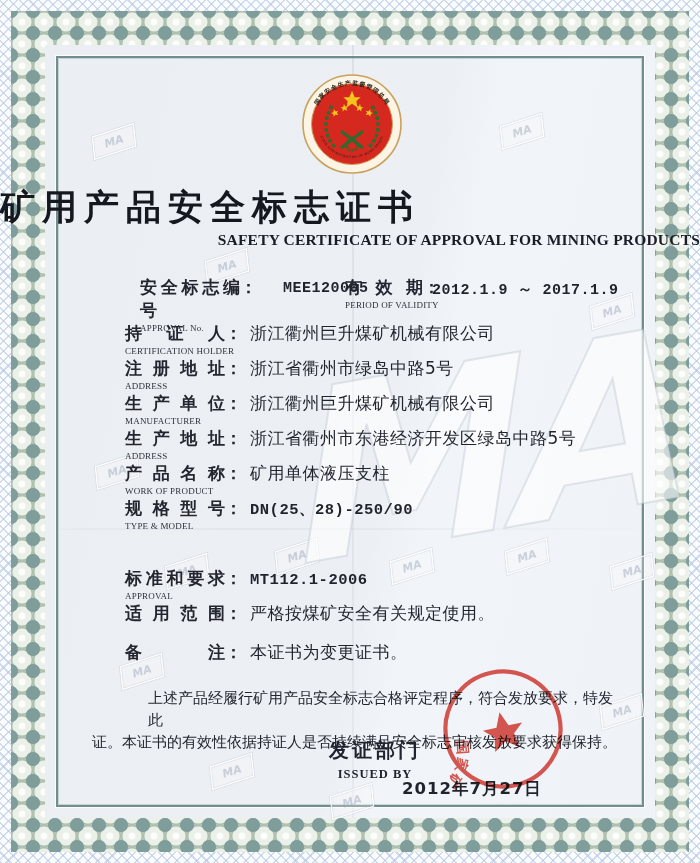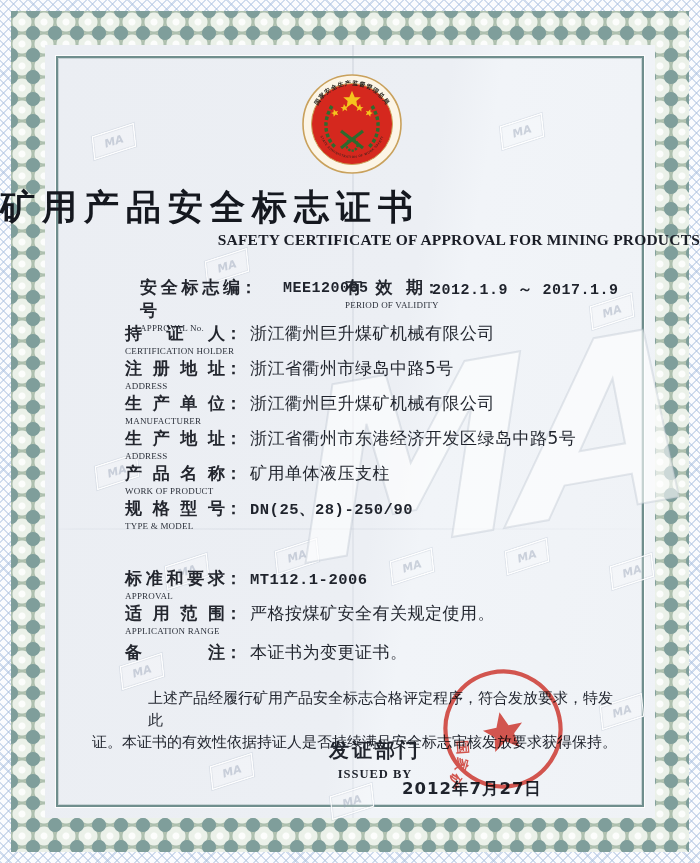--- a/index.html
+++ b/index.html
@@ -163,21 +163,20 @@
   <div class="row" style="top:497px">
     <span class="zh-label">规格型号</span><span class="colon">：</span><span class="value-mono">DN(25、28)-250/90</span>
     <div class="sublabel">TYPE &amp; MODEL</div>
   </div>
   <div class="row" style="top:567px">
     <span class="zh-label">标准和要求</span><span class="colon">：</span><span class="value-mono">MT112.1-2006</span>
     <div class="sublabel">APPROVAL</div>
   </div>
   <div class="row" style="top:602px">
     <span class="zh-label">适用范围</span><span class="colon">：</span><span class="value-zh">严格按煤矿安全有关规定使用。</span>
-    <div class="sublabel">APPLICATION RANGE</div>
   </div>
   <div class="row" style="top:641px">
     <span class="zh-label">备注</span><span class="colon">：</span><span class="value-zh">本证书为变更证书。</span>
   </div>
 
   <div class="statement">
     <div class="l1">上述产品经履行矿用产品安全标志合格评定程序，符合发放要求，特发此</div>
     <div class="l2">证。本证书的有效性依据持证人是否持续满足安全标志审核发放要求获得保持。</div>
   </div>
 

